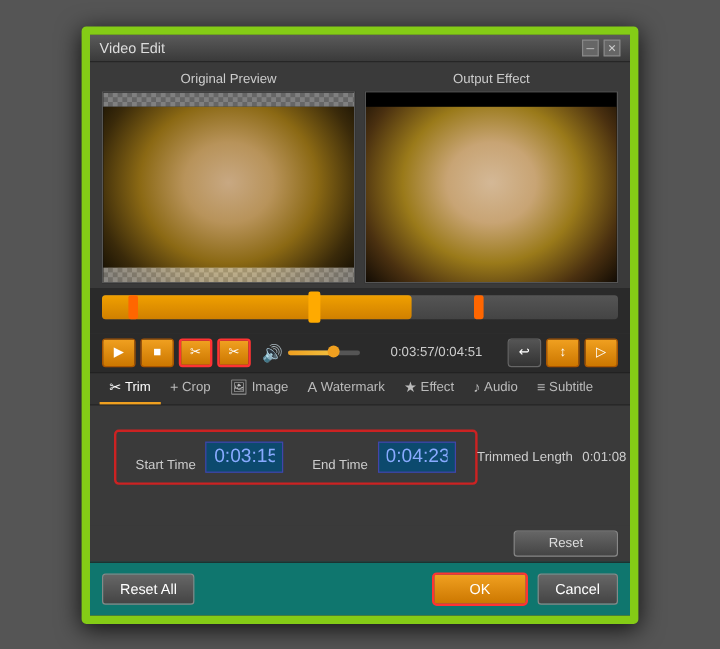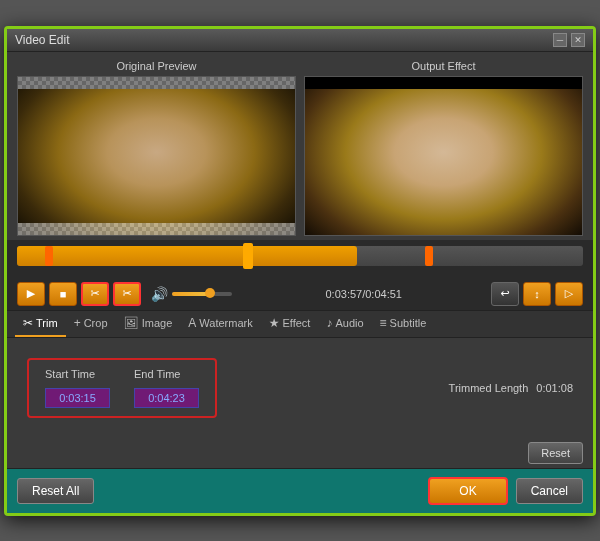--- a/index.html
+++ b/index.html
@@ -8,23 +8,23 @@
       font-family: Arial, sans-serif;
       font-size: 12px;
       display: flex;
       justify-content: center;
       align-items: center;
       width: 600px;
       height: 541px;
       overflow: hidden;
     }
     .window {
-      width: 592px;
+      width: 464px;
       background: #3a3a3a;
-      border: 3px solid #84cc16;
+      border: 7px solid #84cc16;
       border-radius: 4px;
       box-shadow: 0 4px 20px rgba(0,0,0,0.8);
       overflow: hidden;
     }
     .titlebar {
       background: linear-gradient(to bottom, #5a5a5a, #3a3a3a);
       padding: 4px 8px;
       display: flex;
       align-items: center;
       justify-content: space-between;
@@ -260,34 +260,33 @@
       min-height: 100px;
     }
     .trim-section {
       display: flex;
       align-items: center;
       gap: 0;
       background: transparent;
     }
     .trim-field-group {
       display: flex;
-      align-items: flex-start;
+      align-items: flex-end;
       gap: 8px;
-      flex-direction: column;
     }
     .trim-label {
       color: #ccc;
       font-size: 11px;
       white-space: nowrap;
     }
     .trim-input {
-      background: #701a75;
+      background: #0c4a6e;
       border: 1px solid #4444aa;
       color: #88aaff;
-      font-size: 11px;
+      font-size: 16px;
       padding: 3px 6px;
       width: 65px;
       text-align: center;
     }
     .trim-box {
       border: 2px solid #cc2222;
       border-radius: 4px;
       padding: 8px 16px;
       display: flex;
       align-items: center;
@@ -327,21 +326,21 @@
     .reset-all {
       margin-right: auto;
     }
     .reset-area {
       display: flex;
       justify-content: flex-end;
       padding: 4px 10px;
       background: #3a3a3a;
     }
     .reset-btn-small {
-      padding: 4px 12px;
+      padding: 4px 28px;
       font-size: 11px;
       background: linear-gradient(to bottom, #666, #444);
       border: 1px solid #888;
       color: #ddd;
       border-radius: 3px;
       cursor: pointer;
       text-align: center;
     }
   </style>
 </head>

